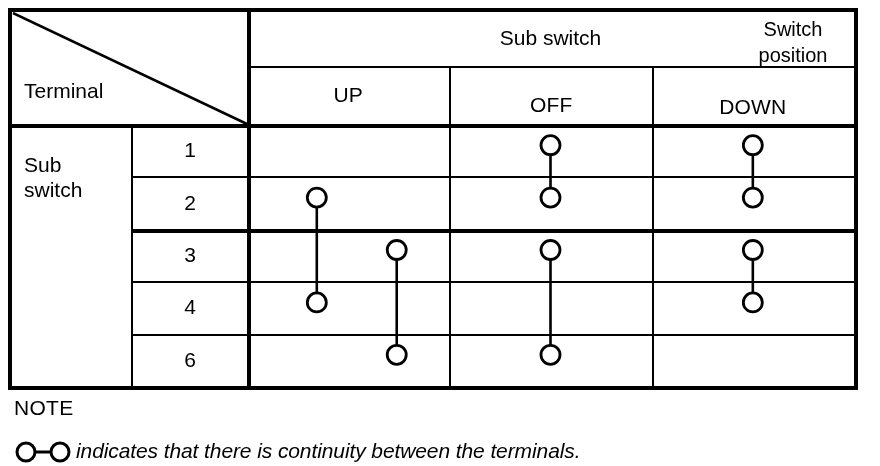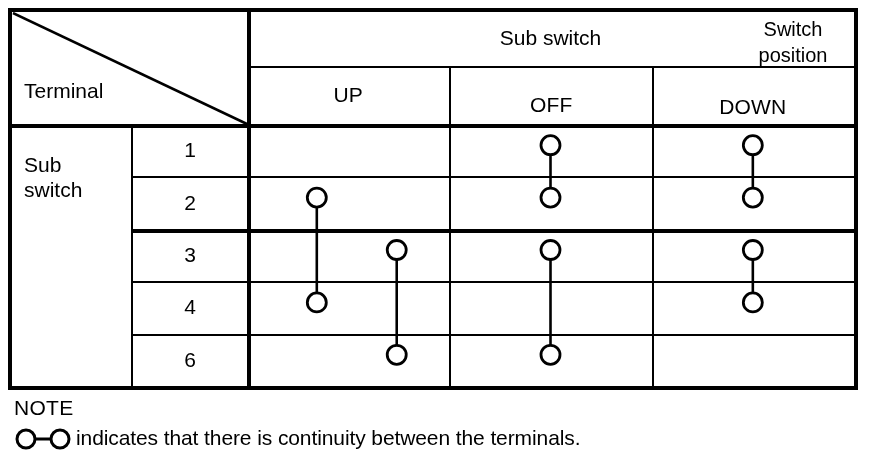--- a/index.html
+++ b/index.html
@@ -123,21 +123,22 @@
     width: 860px;
   }
   .note-title {
     font-size: 21px;
     line-height: 24px;
     letter-spacing: 0.3px;
   }
   .note-line {
     display: flex;
     align-items: flex-end;
-    margin-top: 4px;
+    margin-top: 17px;
+    font-style: italic;
   }
   .note-symbol {
     flex: 0 0 auto;
     margin-right: 4px;
     display: block;
   }
   .note-text {
     font-size: 21px;
     line-height: 25px;
     letter-spacing: -0.1px;

